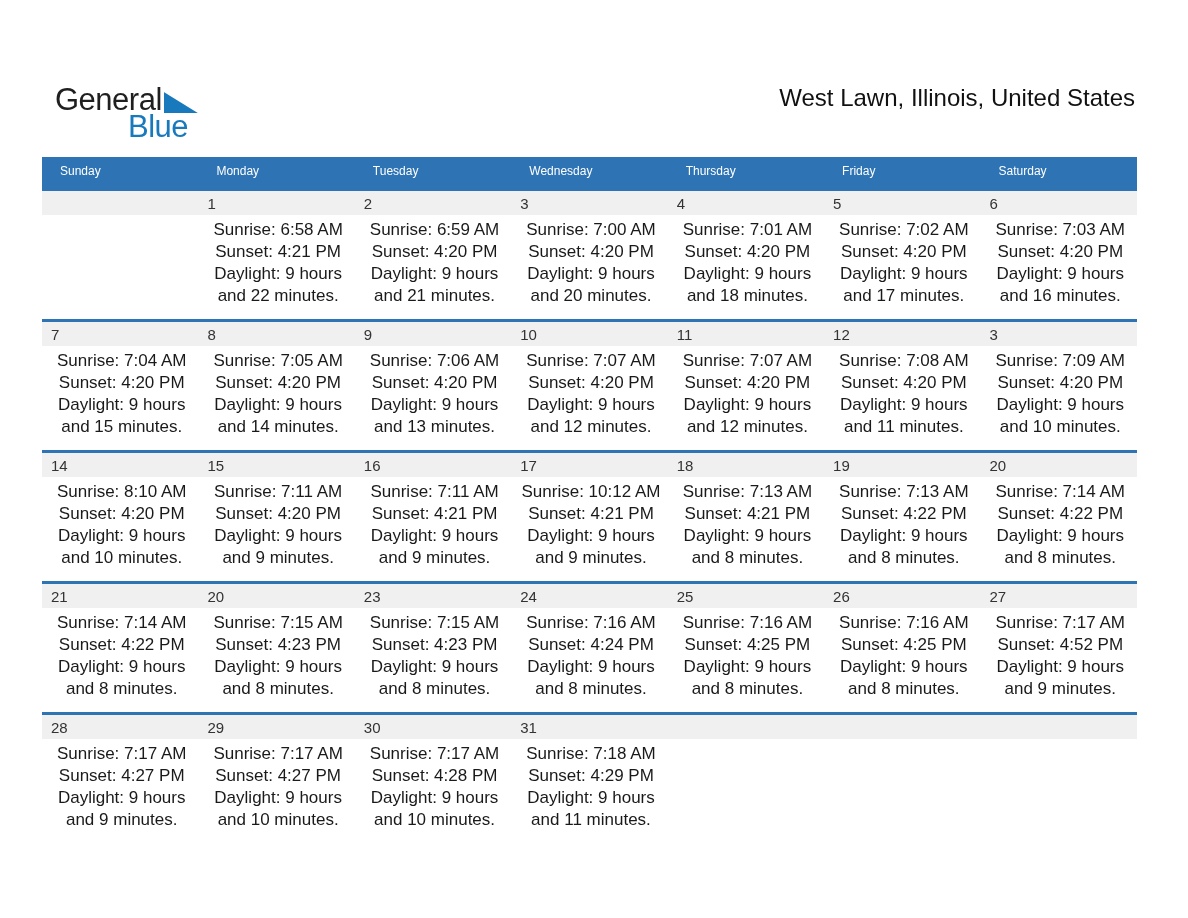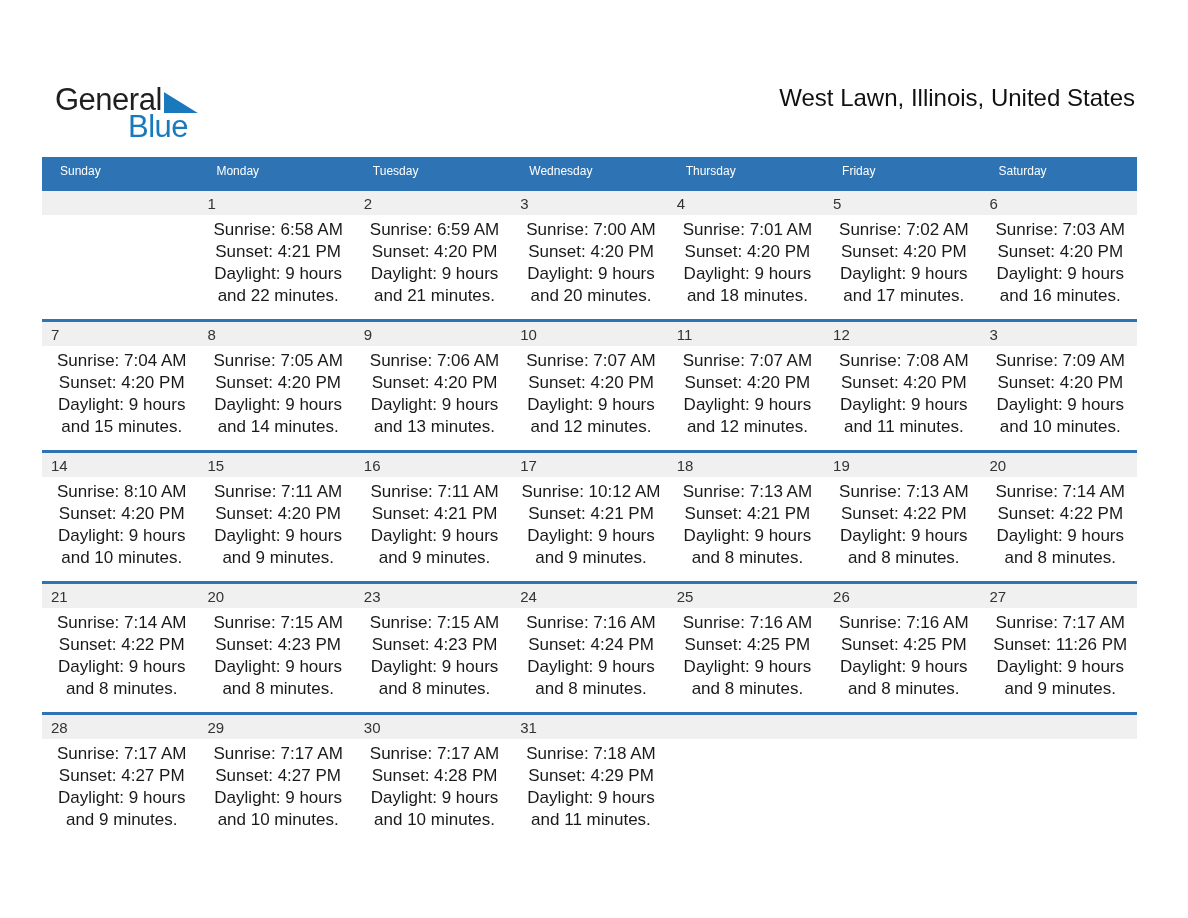--- a/index.html
+++ b/index.html
@@ -318,21 +318,21 @@
             <div>Sunrise: 7:16 AM</div>
             <div>Sunset: 4:25 PM</div>
             <div>Daylight: 9 hours</div>
             <div>and 8 minutes.</div>
           </div>
         </td>
         <td>
           <div class="daynum">27</div>
           <div class="details">
             <div>Sunrise: 7:17 AM</div>
-            <div>Sunset: 11:26 PM</div>
+            <div>Sunset: 4:52 PM</div>
             <div>Daylight: 9 hours</div>
             <div>and 9 minutes.</div>
           </div>
         </td>
       </tr>
       <tr>
         <td>
           <div class="daynum">28</div>
           <div class="details">
             <div>Sunrise: 7:17 AM</div>

